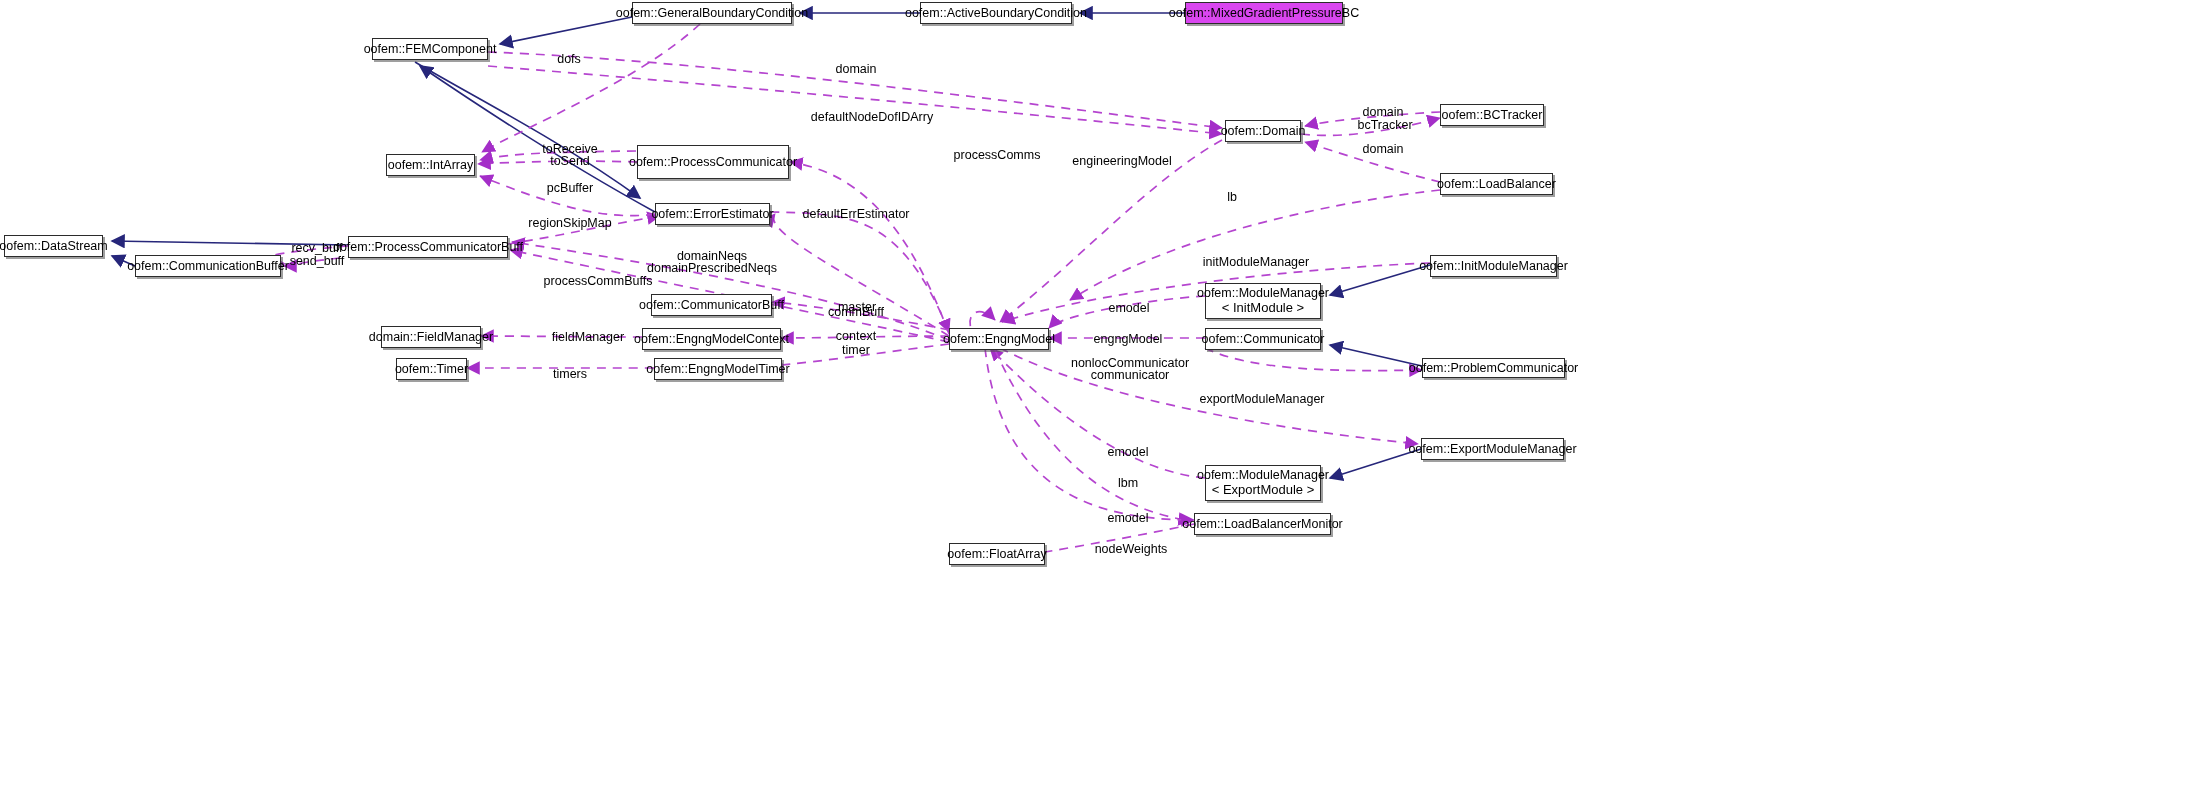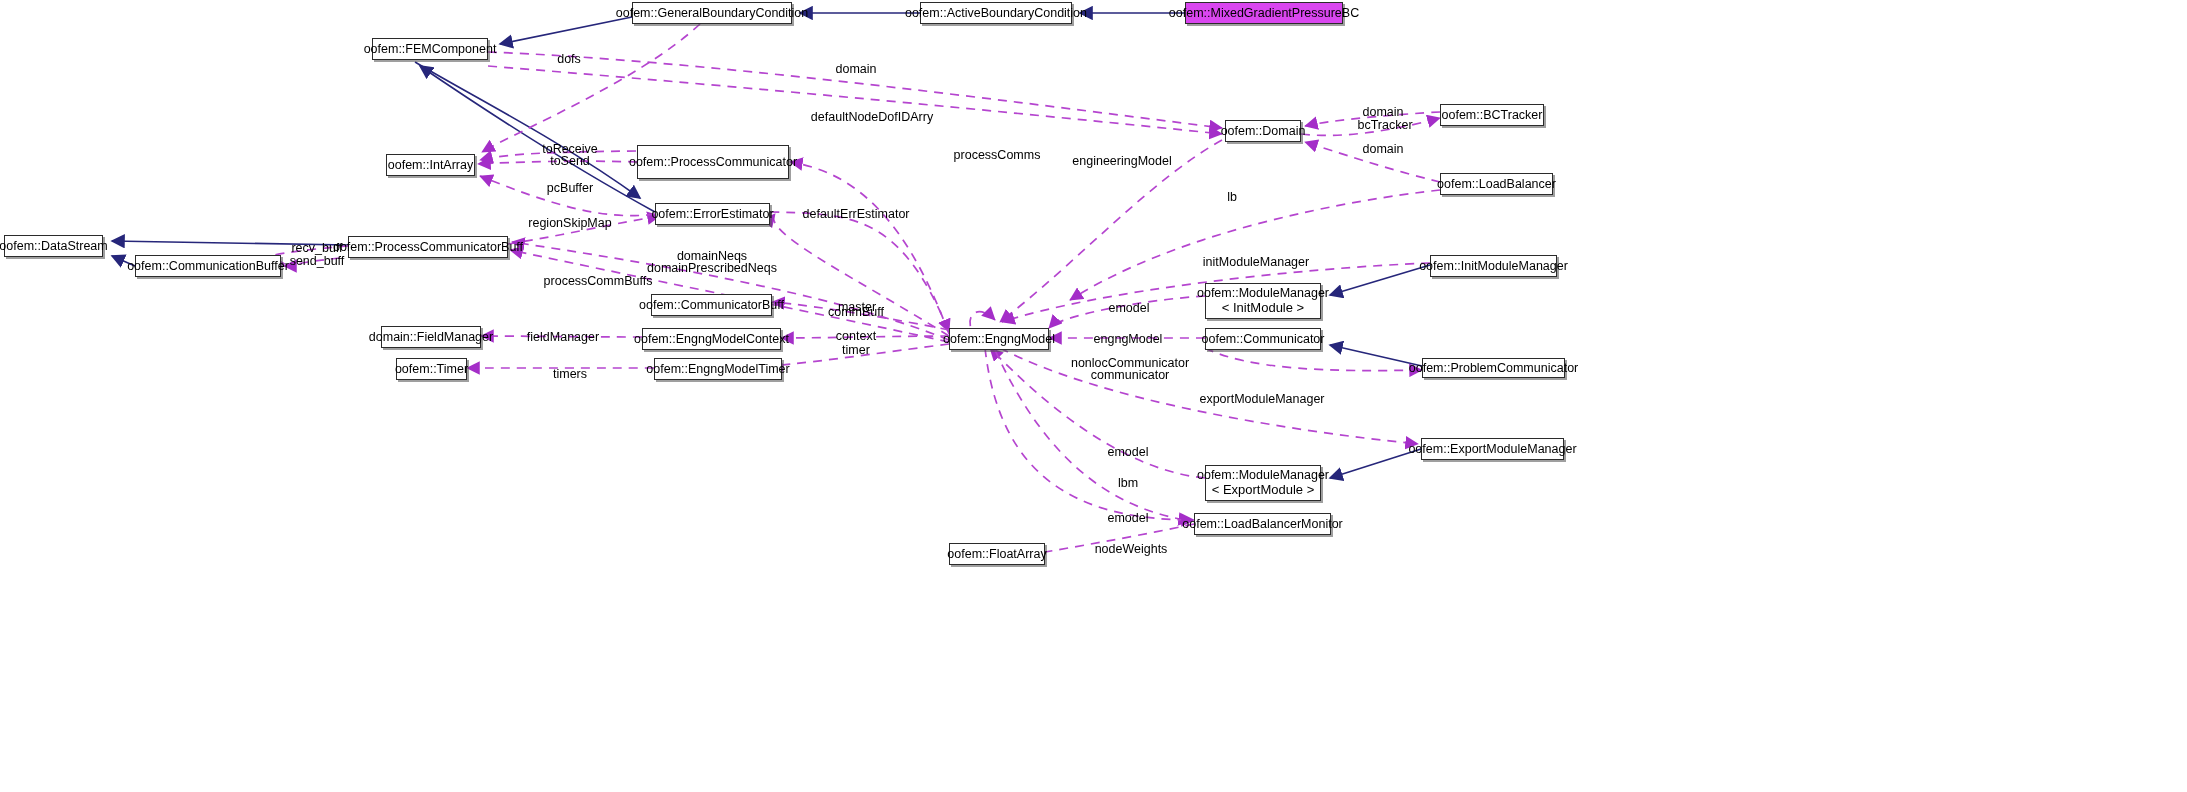--- a/index.html
+++ b/index.html
@@ -214,21 +214,21 @@
       <div class="elabel" style="left: 317px; top: 241px;">recv_buff</div>
       <div class="elabel" style="left: 317px; top: 254px;">send_buff</div>
       <div class="elabel" style="left: 712px; top: 249px;">domainNeqs</div>
       <div class="elabel" style="left: 712px; top: 261px;">domainPrescribedNeqs</div>
       <div class="elabel" style="left: 1256px; top: 255px;">initModuleManager</div>
       <div class="elabel" style="left: 598px; top: 274px;">processCommBuffs</div>
       <div class="elabel" style="left: 856px; top: 305px;">commBuff</div>
       <div class="elabel" style="left: 1129px; top: 301px;">emodel</div>
       <div class="elabel" style="left: 856px; top: 329px;">context</div>
       <div class="elabel" style="left: 1128px; top: 332px;">engngModel</div>
-      <div class="elabel" style="left: 540px; top: 330px; padding-left: 46px;">fieldManager</div>
+      <div class="elabel" style="left: 565px; top: 330px; padding-left: 46px;">fieldManager</div>
       <div class="elabel" style="left: 856px; top: 343px;">timer</div>
       <div class="elabel" style="left: 857px; top: 300px;">master</div>
       <div class="elabel" style="left: 1130px; top: 356px;">nonlocCommunicator</div>
       <div class="elabel" style="left: 1130px; top: 368px;">communicator</div>
       <div class="elabel" style="left: 570px; top: 367px;">timers</div>
       <div class="elabel" style="left: 1262px; top: 392px;">exportModuleManager</div>
       <div class="elabel" style="left: 1128px; top: 445px;">emodel</div>
       <div class="elabel" style="left: 1128px; top: 476px;">lbm</div>
       <div class="elabel" style="left: 1128px; top: 511px;">emodel</div>
       <div class="elabel" style="left: 1131px; top: 542px;">nodeWeights</div>

